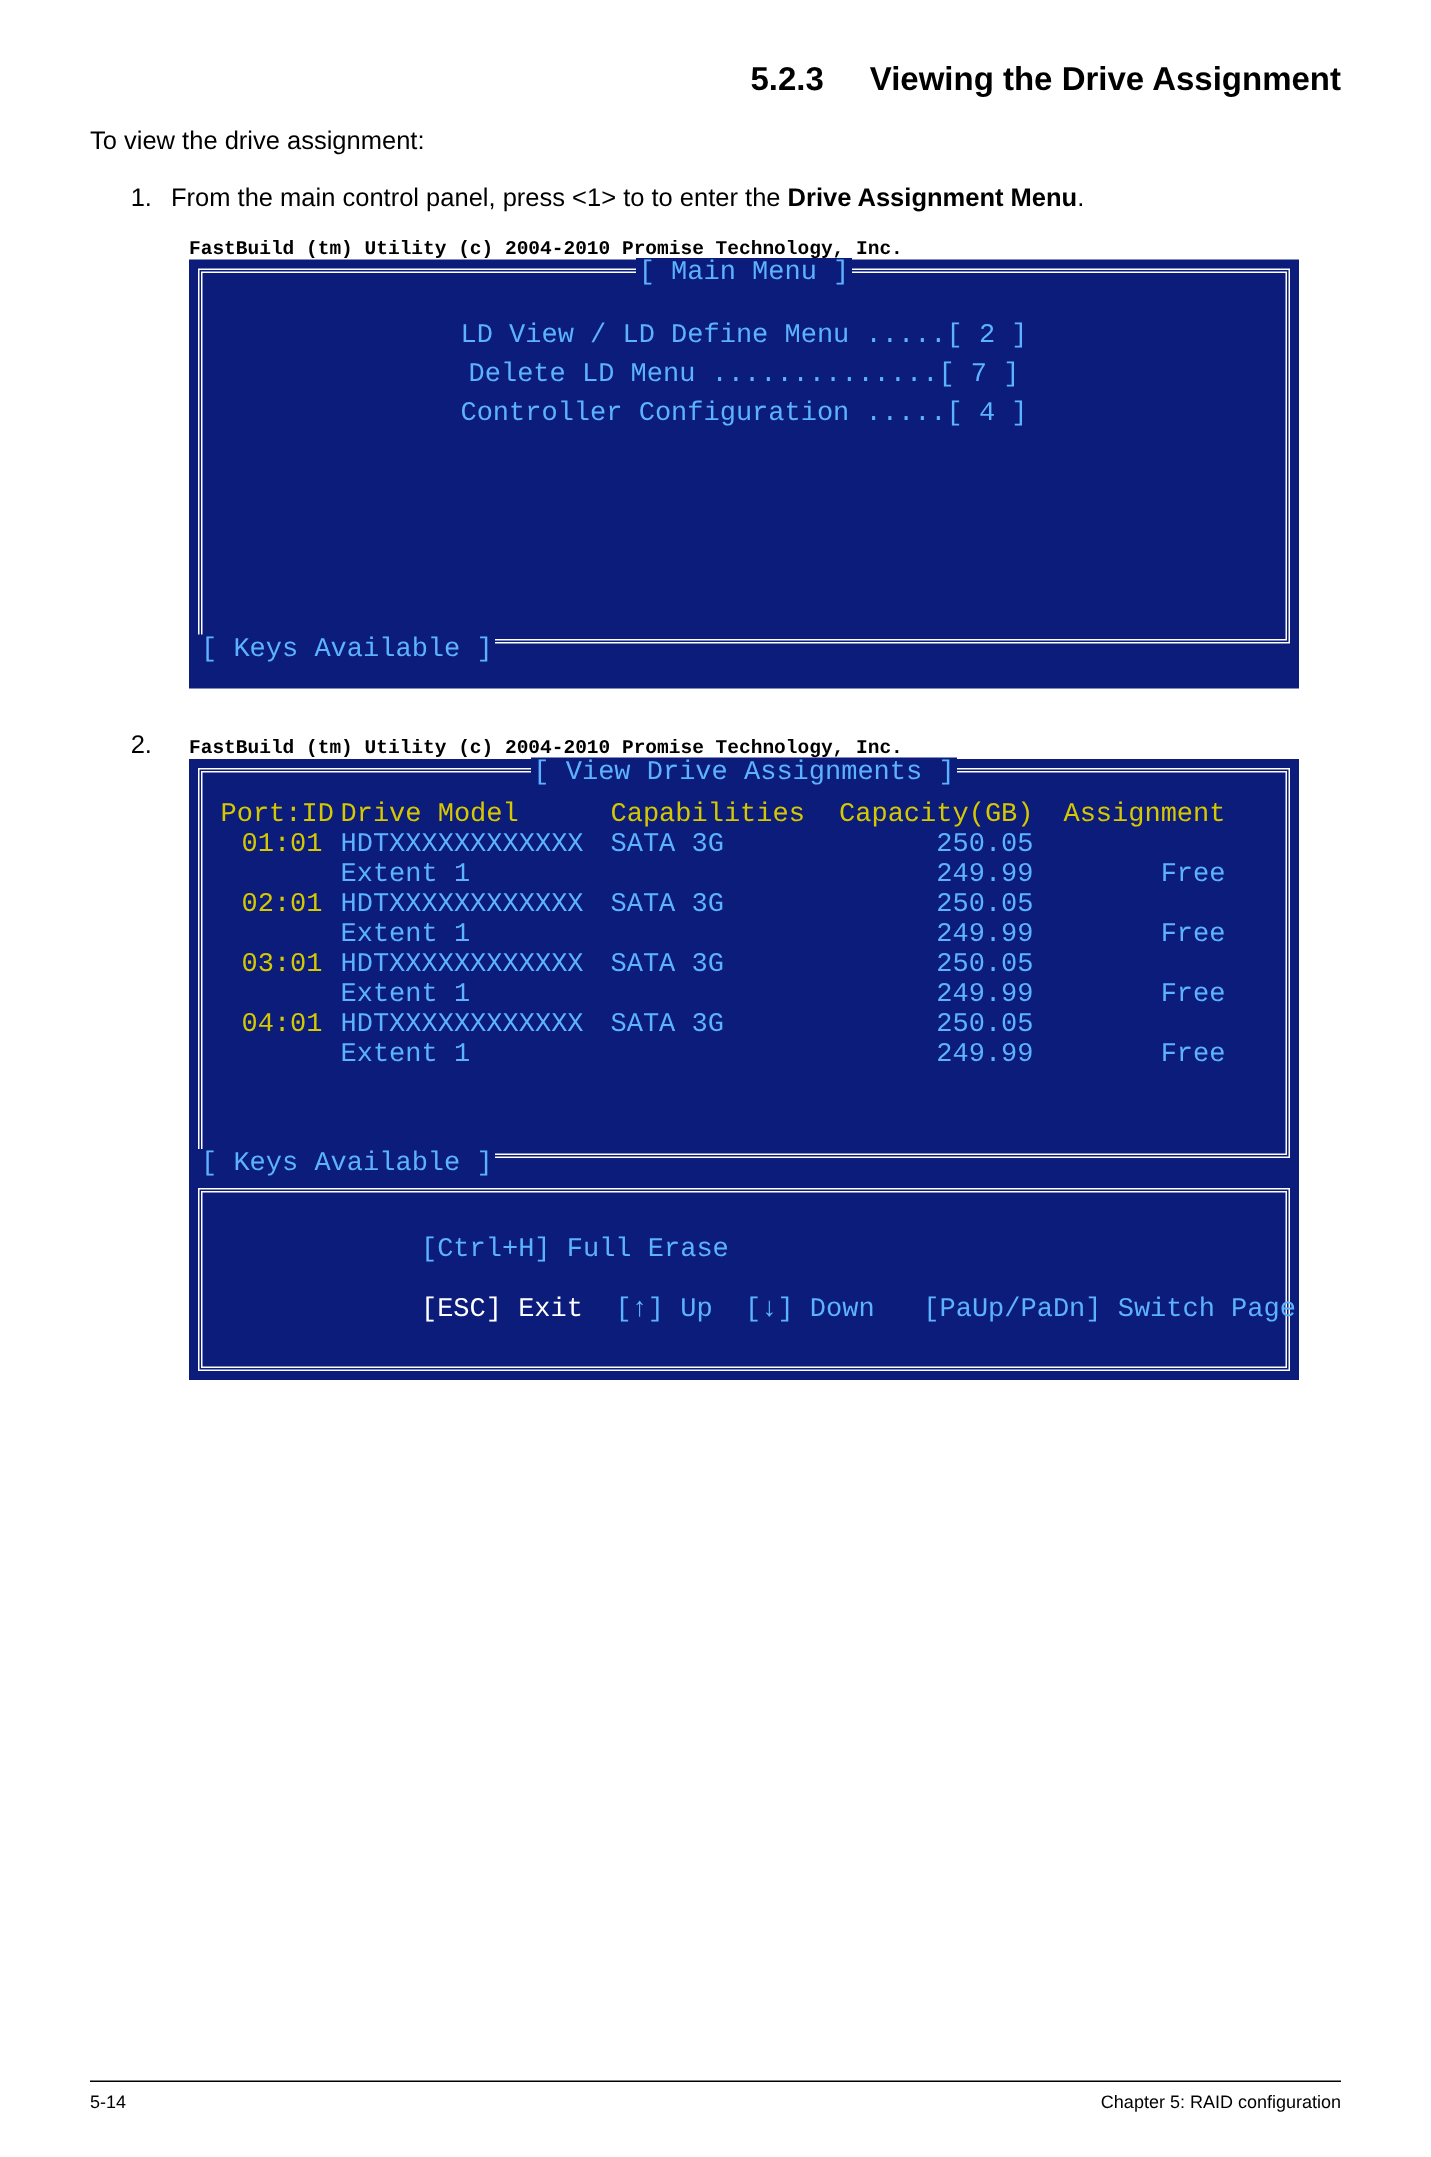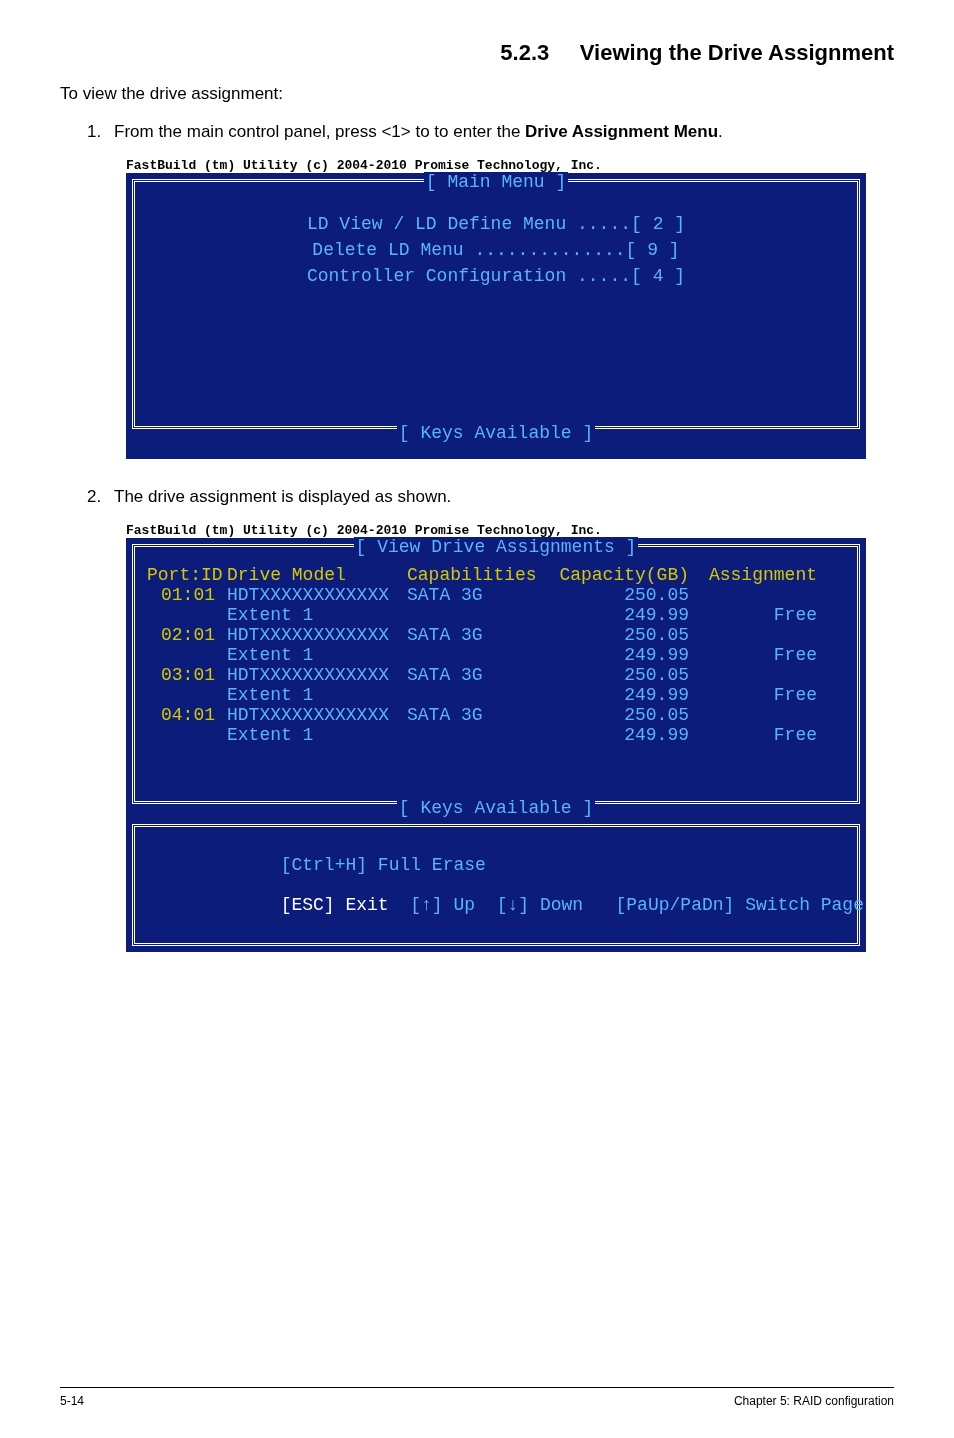--- a/index.html
+++ b/index.html
@@ -65,21 +65,20 @@
     padding: 16px 0 48px 0;
     min-height: 170px;
   }
   .menu-body div {
     text-align: center;
     color: #5cb2ff;
     margin: 6px 0;
     white-space: pre;
   }
   .keys-title {
-    text-align: center;
     color: #5cb2ff;
     margin-top: 4px;
   }
   .keys-title span{
     background:#0b1c7a;
     padding:0 2px;
     position:relative;
     top:-10px;
   }
   .keys-box {
@@ -143,31 +142,30 @@
   <li>
     <span>From the main control panel, press &lt;1&gt; to to enter the </span><b>Drive Assignment Menu</b><span>.</span>
 
     <div class="console-wrap">
       <div class="console-label">FastBuild (tm) Utility (c) 2004-2010 Promise Technology, Inc.</div>
       <div class="console">
         <div class="dbl">
           <div class="section-title"><span>[ Main Menu ]</span></div>
           <div class="menu-body">
             <div>LD View / LD Define Menu .....[ 2 ]</div>
-            <div>Delete LD Menu ..............[ 9 ]</div>
+            <div>Delete LD Menu ..............[ 7 ]</div>
             <div>Controller Configuration .....[ 4 ]</div>
           </div>
         </div>
         <div class="keys-title"><span>[ Keys Available ]</span></div>
       </div>
     </div>
   </li>
 
   <li>
-    <span>The drive assignment is displayed as shown.</span>
 
     <div class="console-wrap">
       <div class="console-label">FastBuild (tm) Utility (c) 2004-2010 Promise Technology, Inc.</div>
       <div class="console">
         <div class="dbl">
           <div class="section-title"><span>[ View Drive Assignments ]</span></div>
           <div class="drive-table">
             <div class="drive-row header-row">
               <div>Port:ID</div>
               <div>Drive Model</div>

